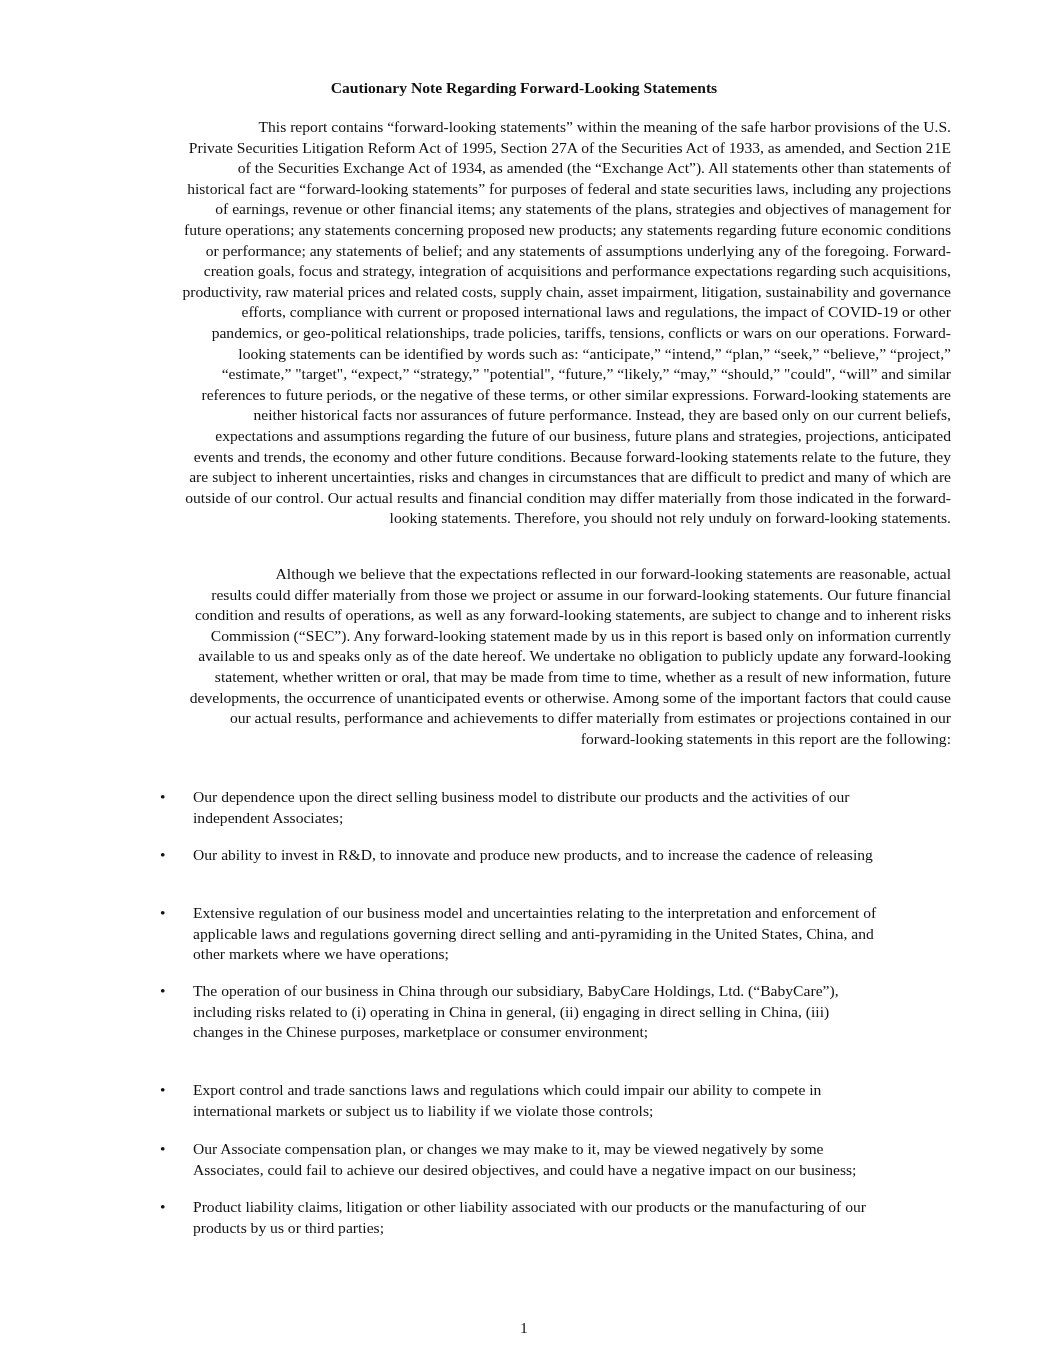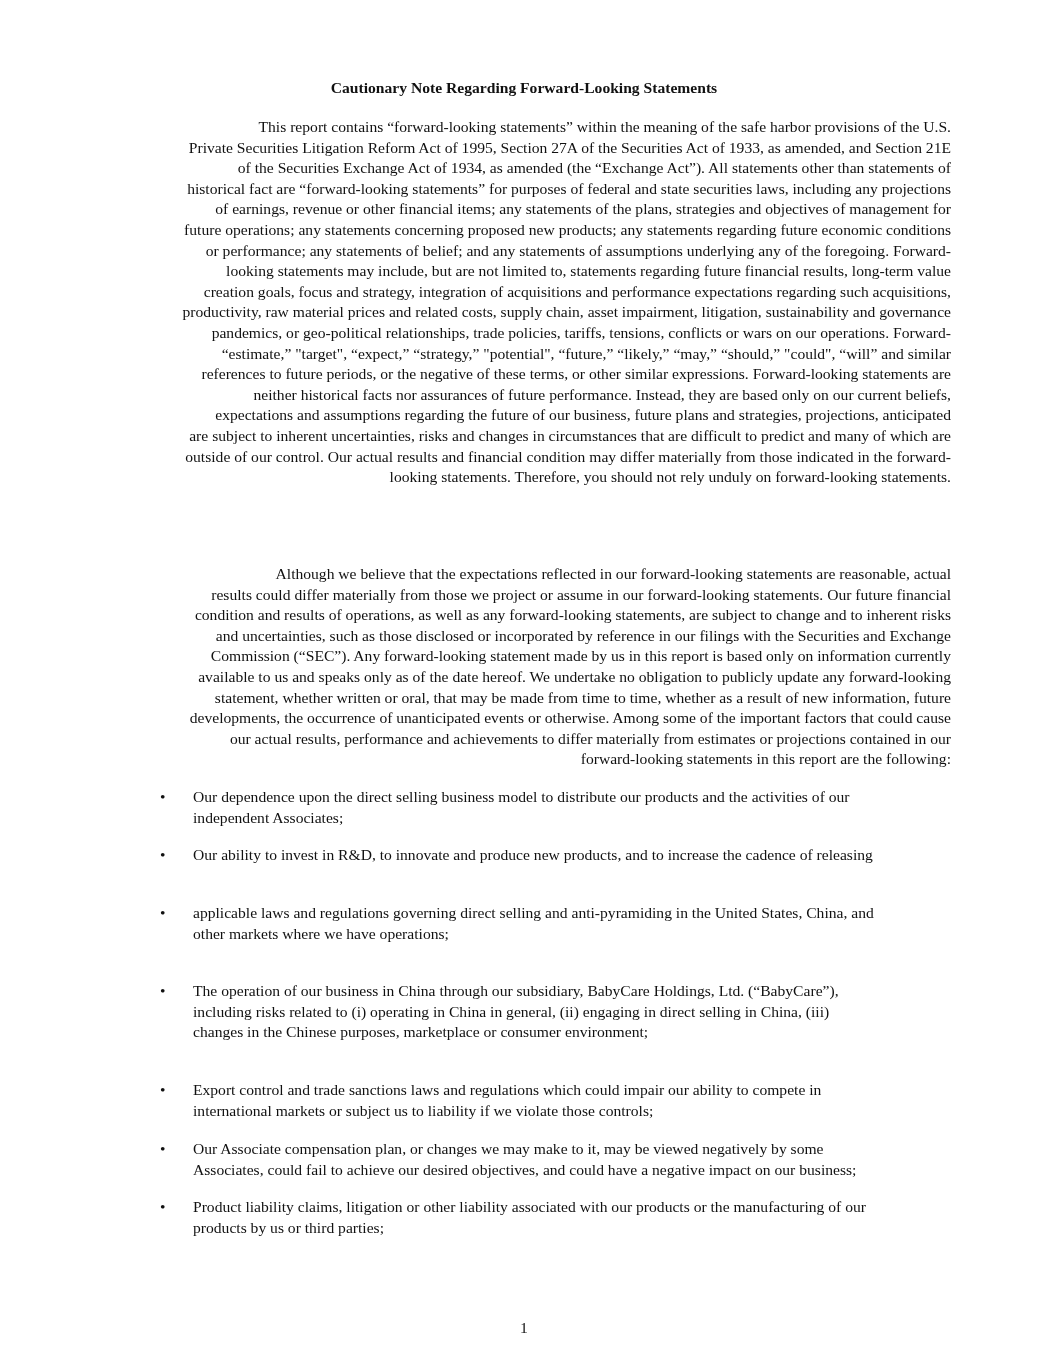--- a/index.html
+++ b/index.html
@@ -38,37 +38,38 @@
   <div class="title">Cautionary Note Regarding Forward-Looking Statements</div>
 
   <div class="para" id="p1">
       <span class="line indent">This report contains “forward-looking statements” within the meaning of the safe harbor provisions of the U.S.</span>
       <span class="line">Private Securities Litigation Reform Act of 1995, Section 27A of the Securities Act of 1933, as amended, and Section 21E</span>
       <span class="line">of the Securities Exchange Act of 1934, as amended (the “Exchange Act”). All statements other than statements of</span>
       <span class="line">historical fact are “forward-looking statements” for purposes of federal and state securities laws, including any projections</span>
       <span class="line">of earnings, revenue or other financial items; any statements of the plans, strategies and objectives of management for</span>
       <span class="line">future operations; any statements concerning proposed new products; any statements regarding future economic conditions</span>
       <span class="line">or performance; any statements of belief; and any statements of assumptions underlying any of the foregoing. Forward-</span>
-      <span class="line">looking statements may include, but are not limited to, statements regarding future financial results, long-term value</span>
       <span class="line">creation goals, focus and strategy, integration of acquisitions and performance expectations regarding such acquisitions,</span>
       <span class="line">productivity, raw material prices and related costs, supply chain, asset impairment, litigation, sustainability and governance</span>
+      <span class="line">efforts, compliance with current or proposed international laws and regulations, the impact of COVID-19 or other</span>
       <span class="line">pandemics, or geo-political relationships, trade policies, tariffs, tensions, conflicts or wars on our operations. Forward-</span>
+      <span class="line">looking statements can be identified by words such as: “anticipate,” “intend,” “plan,” “seek,” “believe,” “project,”</span>
       <span class="line">“estimate,” "target", “expect,” “strategy,” "potential", “future,” “likely,” “may,” “should,” "could", “will” and similar</span>
       <span class="line">references to future periods, or the negative of these terms, or other similar expressions. Forward-looking statements are</span>
       <span class="line">neither historical facts nor assurances of future performance. Instead, they are based only on our current beliefs,</span>
       <span class="line">expectations and assumptions regarding the future of our business, future plans and strategies, projections, anticipated</span>
+      <span class="line">events and trends, the economy and other future conditions. Because forward-looking statements relate to the future, they</span>
       <span class="line">are subject to inherent uncertainties, risks and changes in circumstances that are difficult to predict and many of which are</span>
       <span class="line">outside of our control. Our actual results and financial condition may differ materially from those indicated in the forward-</span>
       <span class="line">looking statements. Therefore, you should not rely unduly on forward-looking statements.</span>
     </div>
   <div class="para" id="p2">
       <span class="line indent">Although we believe that the expectations reflected in our forward-looking statements are reasonable, actual</span>
       <span class="line">results could differ materially from those we project or assume in our forward-looking statements. Our future financial</span>
       <span class="line">condition and results of operations, as well as any forward-looking statements, are subject to change and to inherent risks</span>
-      <span class="line">and uncertainties, such as those disclosed or incorporated by reference in our filings with the Securities and Exchange</span>
       <span class="line">Commission (“SEC”). Any forward-looking statement made by us in this report is based only on information currently</span>
       <span class="line">available to us and speaks only as of the date hereof. We undertake no obligation to publicly update any forward-looking</span>
       <span class="line">statement, whether written or oral, that may be made from time to time, whether as a result of new information, future</span>
       <span class="line">developments, the occurrence of unanticipated events or otherwise. Among some of the important factors that could cause</span>
       <span class="line">our actual results, performance and achievements to differ materially from estimates or projections contained in our</span>
       <span class="line">forward-looking statements in this report are the following:</span>
     </div>
 
   <div class="bullet" id="b0">
       <span class="dot">•</span>
@@ -79,20 +80,21 @@
     </div>
   <div class="bullet" id="b1">
       <span class="dot">•</span>
       <div class="text">
         <span class="line">Our ability to invest in R&amp;D, to innovate and produce new products, and to increase the cadence of releasing</span>
       </div>
     </div>
   <div class="bullet" id="b2">
       <span class="dot">•</span>
       <div class="text">
+        <span class="line">Extensive regulation of our business model and uncertainties relating to the interpretation and enforcement of</span>
         <span class="line">applicable laws and regulations governing direct selling and anti-pyramiding in the United States, China, and</span>
         <span class="line">other markets where we have operations;</span>
       </div>
     </div>
   <div class="bullet" id="b3">
       <span class="dot">•</span>
       <div class="text">
         <span class="line">The operation of our business in China through our subsidiary, BabyCare Holdings, Ltd. (“BabyCare”),</span>
         <span class="line">including risks related to (i) operating in China in general, (ii) engaging in direct selling in China, (iii)</span>
         <span class="line">changes in the Chinese purposes, marketplace or consumer environment;</span>

